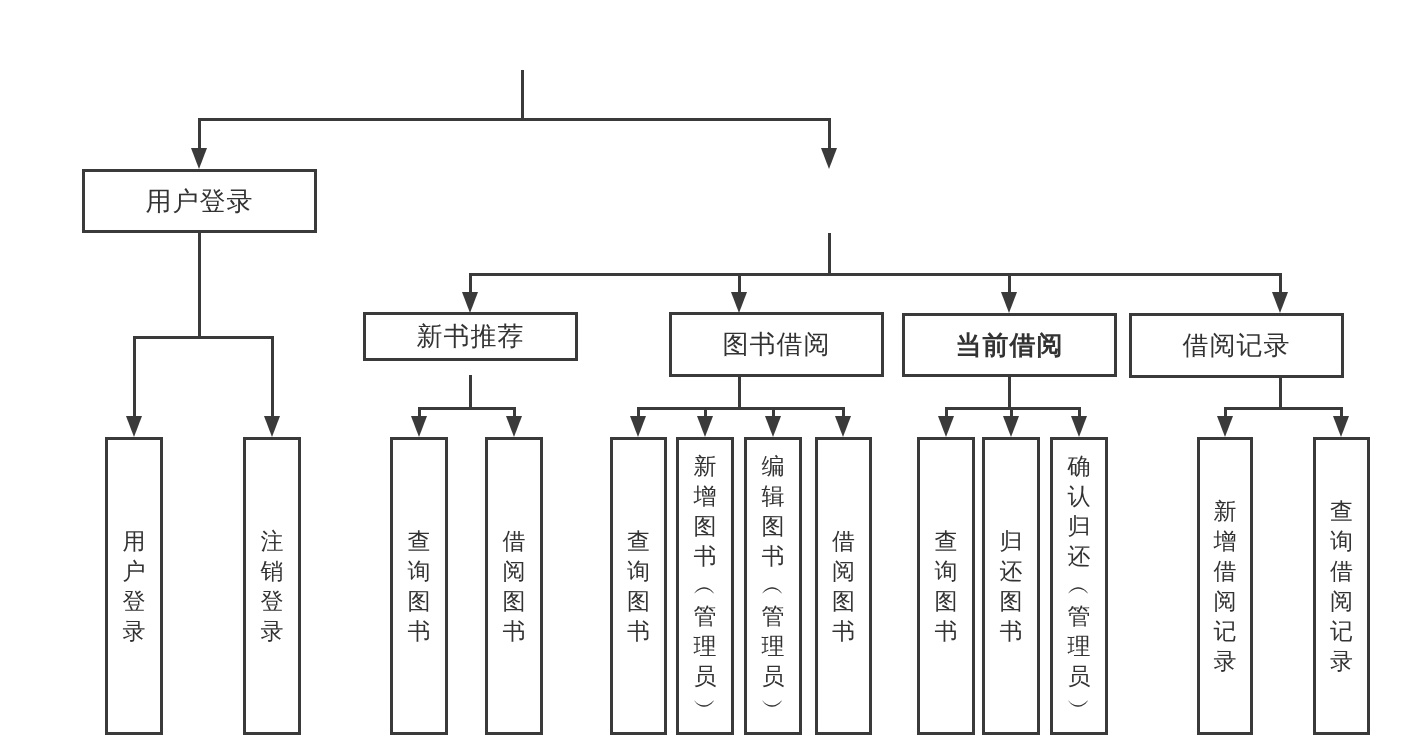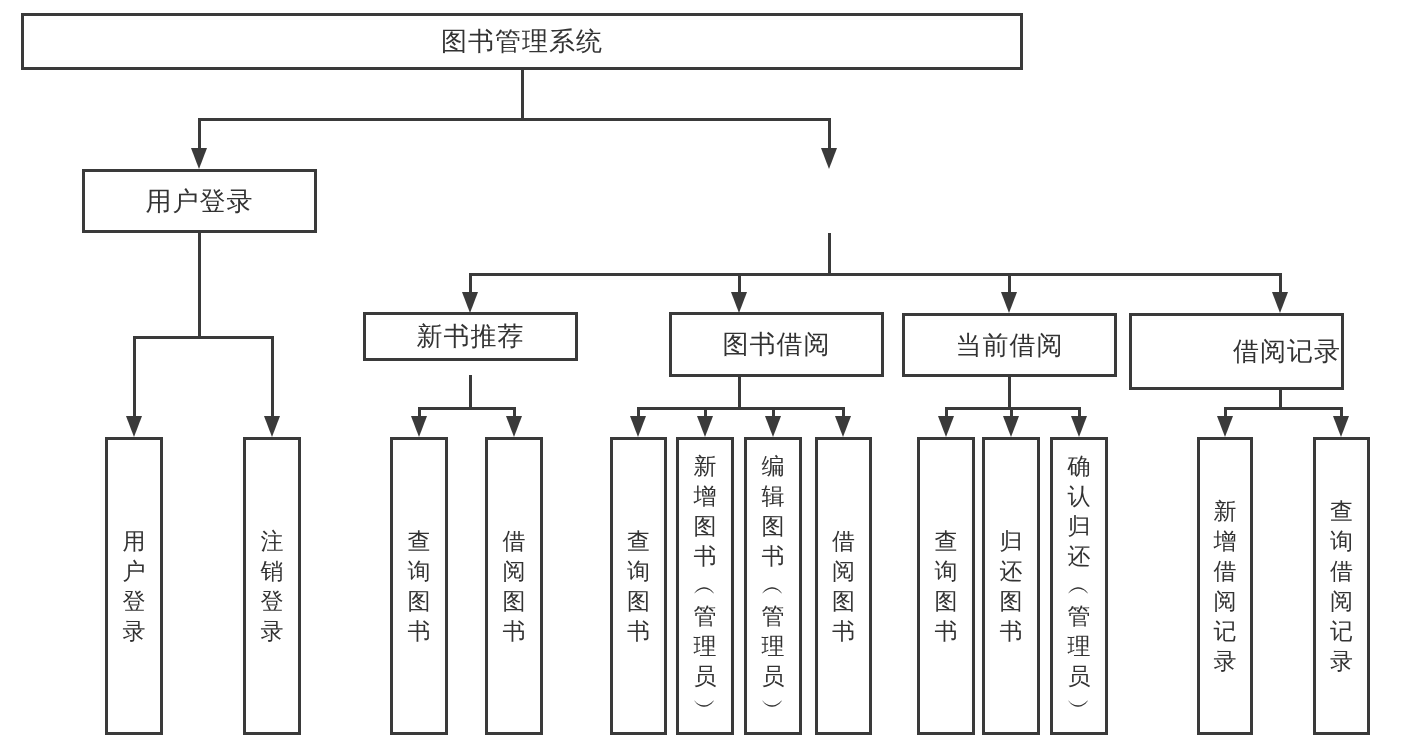--- a/index.html
+++ b/index.html
@@ -119,36 +119,33 @@
     <div class="cline" style="left: 1009.5px; top: 407px; width: 3px; height: 13px;"></div>
     <div class="arrow" style="left: 1003px; top: 416px;"></div>
     <div class="cline" style="left: 1077.5px; top: 407px; width: 3px; height: 13px;"></div>
     <div class="arrow" style="left: 1071px; top: 416px;"></div>
     <div class="cline" style="left: 1278.5px; top: 377px; width: 3px; height: 33px;"></div>
     <div class="cline" style="left: 1223.5px; top: 407px; width: 119px; height: 3px;"></div>
     <div class="cline" style="left: 1223.5px; top: 407px; width: 3px; height: 13px;"></div>
     <div class="arrow" style="left: 1217px; top: 416px;"></div>
     <div class="cline" style="left: 1339.5px; top: 407px; width: 3px; height: 13px;"></div>
     <div class="arrow" style="left: 1333px; top: 416px;"></div>
-    <div class="node node-h" style="left: 21px; top: 13px; width: 1002px; height: 57px;">
-      <div class="label">图书管理系统</div>
-    </div>
     <div class="node node-h" style="left: 82px; top: 169px; width: 235px; height: 64px;">
       <div class="label">用户登录</div>
     </div>
     <div class="node node-h" style="left: 363px; top: 312px; width: 215px; height: 49px;">
       <div class="label">新书推荐</div>
     </div>
     <div class="node node-h" style="left: 632px; top: 312px; width: 215px; height: 65px; margin-left: 37px;">
       <div class="label">图书借阅</div>
     </div>
-    <div class="node node-h" style="left: 902px; top: 313px; width: 215px; height: 64px;">
+    <div class="node node-h" style="left: 902px; top: 313px; width: 215px; height: 64px; font-weight: bold;">
       <div class="label">当前借阅</div>
     </div>
-    <div class="node node-h" style="left: 1129px; top: 313px; width: 215px; height: 77px; justify-content: flex-end;">
+    <div class="node node-h" style="left: 1129px; top: 313px; width: 215px; height: 65px;">
       <div class="label">借阅记录</div>
     </div>
     <div class="node node-v" style="left: 105px; top: 437px; width: 58px; height: 298px;">
       <div class="label v-label">
         <span class="v-char">用</span>
         <span class="v-char">户</span>
         <span class="v-char">登</span>
         <span class="v-char">录</span>
       </div>
     </div>

